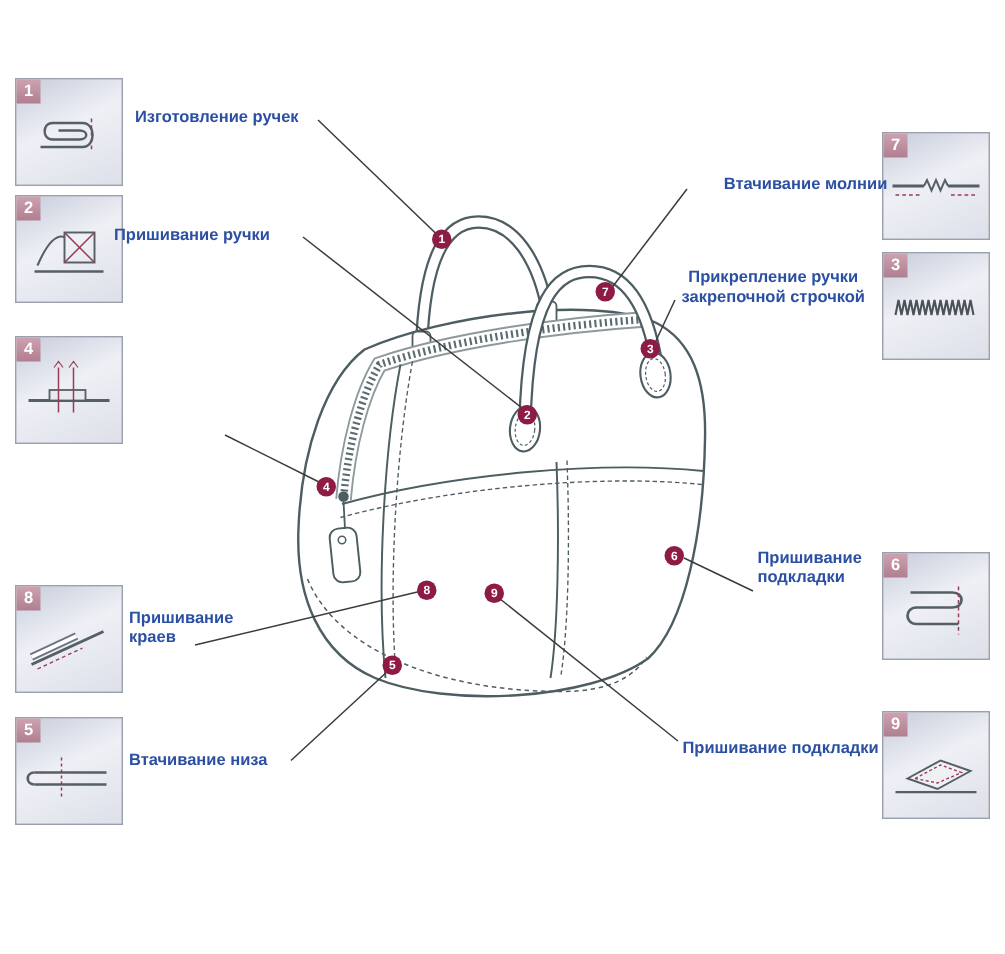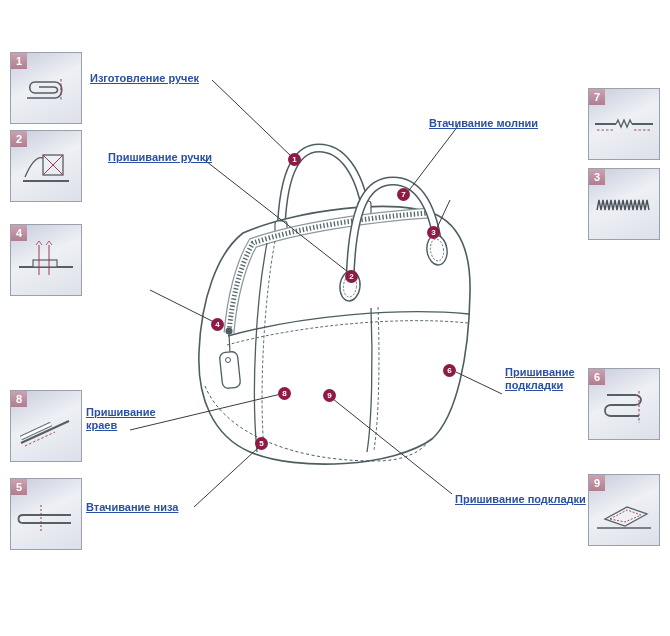--- a/index.html
+++ b/index.html
@@ -14,21 +14,21 @@
     background:linear-gradient(155deg,#c7ccdb 0%,#eef0f5 45%,#dde0e9 100%);
   }
   .thumb svg{position:absolute;left:0;top:0;width:70px;height:70px;}
   .badge{
     position:absolute;top:0;left:0;width:16px;height:16px;z-index:3;
     background:linear-gradient(180deg,#cda2b0,#b07e90);
     color:#fff;font-size:11px;font-weight:bold;line-height:16px;text-align:center;
   }
   .lbl{
     position:absolute;z-index:3;color:#2b4fa3;font-size:11px;font-weight:bold;
-    line-height:13px;text-decoration:underline;cursor:pointer;
+    line-height:13px;cursor:pointer;
   }
   .marker{
     position:absolute;z-index:4;width:13px;height:13px;border-radius:50%;
     background:#8e1b45;color:#fff;font-size:8px;font-weight:bold;
     line-height:13px;text-align:center;
   }
 </style>
 </head>
 <body>
 
@@ -166,24 +166,25 @@
   <div class="thumb" style="left:588px;top:474px">
     <svg viewBox="0 0 70 70">
       <path d="M8 53 H62" fill="none" stroke="#555f66" stroke-width="1.5"></path>
       <polygon points="16,44 38,32 58,39 36,51" fill="#eef0f4" stroke="#555f66" stroke-width="1.3"></polygon>
       <polygon points="21,44 38,35 52,40 36,47" fill="none" stroke="#9a3b55" stroke-width="0.9" stroke-dasharray="2 1.6"></polygon>
     </svg>
     <div class="badge">9</div>
   </div>
 
   <div class="lbl" style="left:90px;top:72px;white-space:nowrap">Изготовление ручек</div>
-  <div class="lbl" style="left:108px;top:151px;white-space:nowrap">Пришивание ручки</div>
+  <div class="lbl" style="left:76px;top:151px;white-space:nowrap">Пришивание ручки</div>
   <div class="lbl" style="left:86px;top:406px;width:72px">Пришивание краев</div>
   <div class="lbl" style="left:86px;top:501px;white-space:nowrap">Втачивание низа</div>
-  <div class="lbl" style="left:429px;top:117px;width:138px;text-align:left">Втачивание молнии</div>
+  <div class="lbl" style="left:468px;top:117px;width:138px;text-align:center">Втачивание молнии</div>
+  <div class="lbl" style="left:448px;top:179px;width:135px;text-align:center">Прикрепление ручки закрепочной строчкой</div>
   <div class="lbl" style="left:505px;top:366px;width:85px">Пришивание подкладки</div>
   <div class="lbl" style="left:455px;top:493px;white-space:nowrap">Пришивание подкладки</div>
 
   <div class="marker" style="left:288px;top:153px">1</div>
   <div class="marker" style="left:345px;top:270px">2</div>
   <div class="marker" style="left:427px;top:226px">3</div>
   <div class="marker" style="left:211px;top:318px">4</div>
   <div class="marker" style="left:255px;top:437px">5</div>
   <div class="marker" style="left:443px;top:364px">6</div>
   <div class="marker" style="left:397px;top:188px">7</div>

